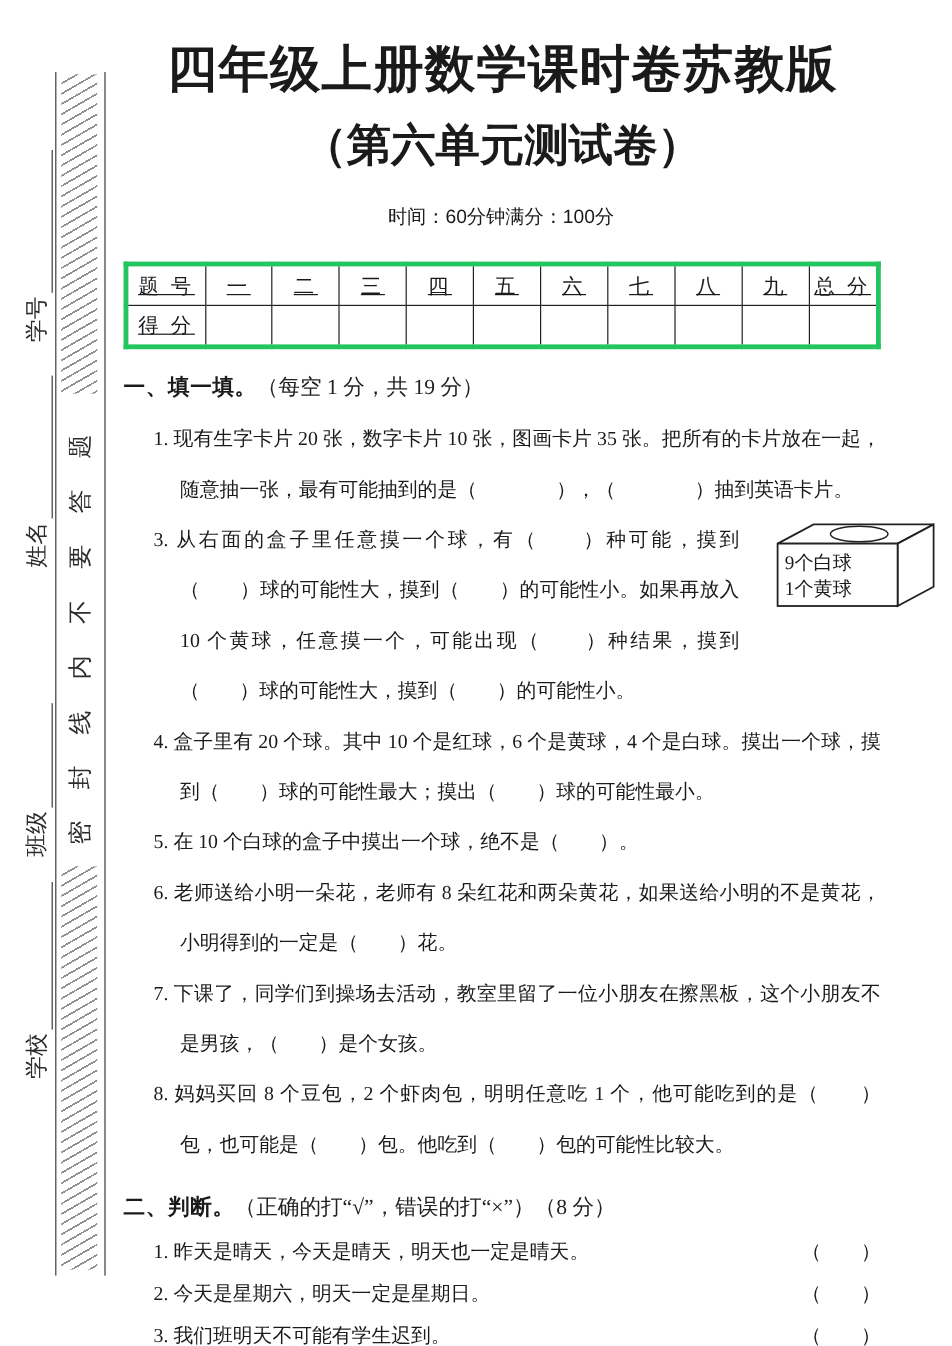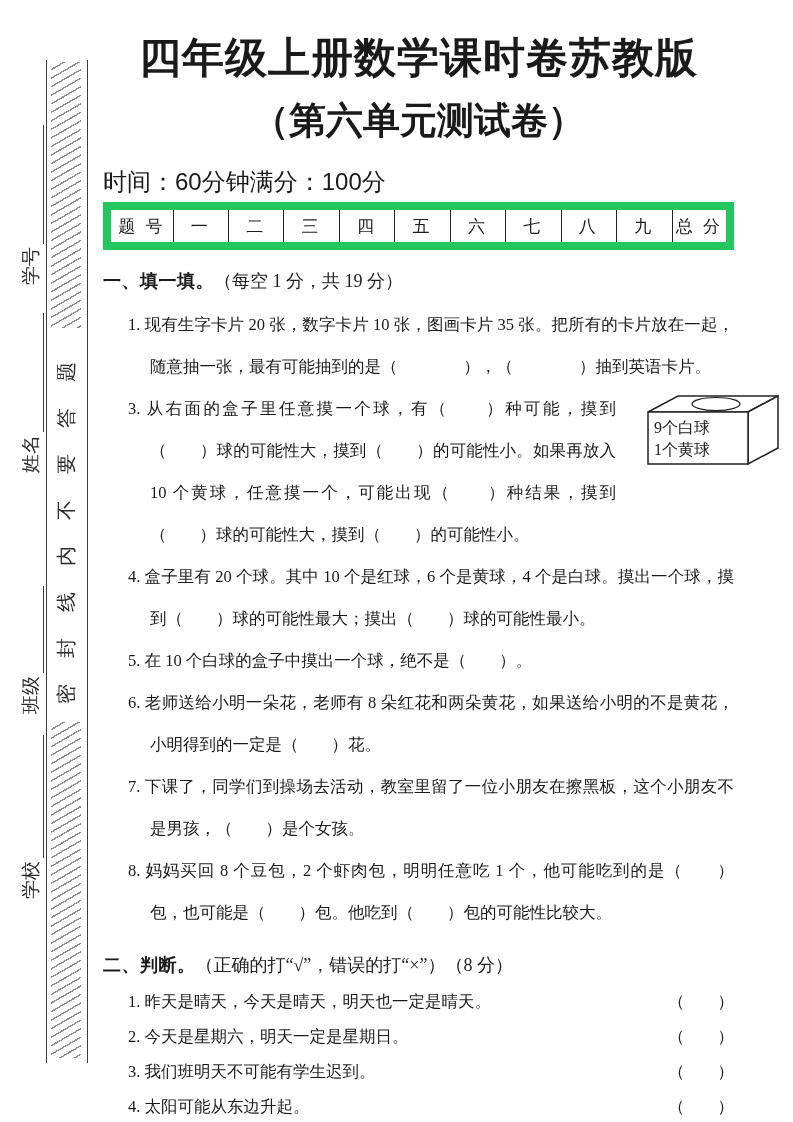--- a/index.html
+++ b/index.html
@@ -24,25 +24,25 @@
   .sf1 { left:-48px; top:381px; width:160px; }
   .sf2 { left:-32px; top:638px; width:128px; }
   .sf3 { left:-50px; top:805px; width:164px; }
 
   
   .main { position:absolute; left:103px; top:18px; width:631px; }
   .title1 { font-family:"Liberation Sans", sans-serif; font-weight:bold; font-size:42px;
             line-height:52px; text-align:center; letter-spacing:1px; margin:14px 0 12px; }
   .title2 { font-family:"Liberation Sans", sans-serif; font-weight:bold; font-size:37px;
             line-height:50px; text-align:center; margin:8px 0 0; }
-  .time-line { text-align:left; font-family:"Liberation Sans", sans-serif; font-size:24px;
+  .time-line { text-align:center; font-family:"Liberation Sans", sans-serif; font-size:16px;
                line-height:24px; margin-top:24px; padding-right:2px; }
 
-  table.score { width:100%; border-collapse:collapse; table-layout:fixed; margin-top:8px;
-                border:8px solid #22c55e; font-size:17px; }
+  table.score { width:100%; border-collapse:collapse; table-layout:fixed; margin-top:24px;
+                border:4px solid #22c55e; font-size:17px;text-decoration:underline; }
   table.score td { border:1px solid #222; height:32px; text-align:center; letter-spacing:3px;
                    padding:0; overflow:hidden; }
 
   .sec-head { margin-top:18px; font-size:18px; line-height:26px; }
   .sec-title { font-family:"Liberation Sans", sans-serif; font-weight:bold; letter-spacing:0.5px; }
   .sec-note { font-size:18px; color:#222; }
 
   .q-list { margin:10px 0 0 25px; }
   .q { font-size:16.5px; line-height:42px; margin:0; padding-left:22px; text-indent:-22px;
        text-align:justify; }
@@ -108,20 +108,33 @@
         <td>二</td>
         <td>三</td>
         <td>四</td>
         <td>五</td>
         <td>六</td>
         <td>七</td>
         <td>八</td>
         <td>九</td>
         <td>总 分</td>
       </tr>
+      <tr>
+        <td>得 分</td>
+        <td></td>
+        <td></td>
+        <td></td>
+        <td></td>
+        <td></td>
+        <td></td>
+        <td></td>
+        <td></td>
+        <td></td>
+        <td></td>
+      </tr>
     </tbody>
       </table>
 
     <div class="sec-head">
       <span class="sec-title">一、填一填。</span><span class="sec-note">（每空 1 分，共 19 分）</span>
     </div>
 
     <div class="q-list">
       <p class="q">1. 现有生字卡片 20 张，数字卡片 10 张，图画卡片 35 张。把所有的卡片放在一起，随意抽一张，最有可能抽到的是（　　　　），（　　　　）抽到英语卡片。</p>
       <p class="q q-with-box">

